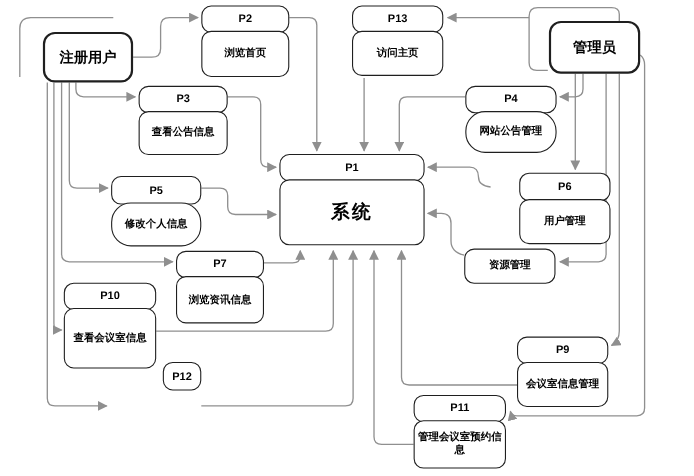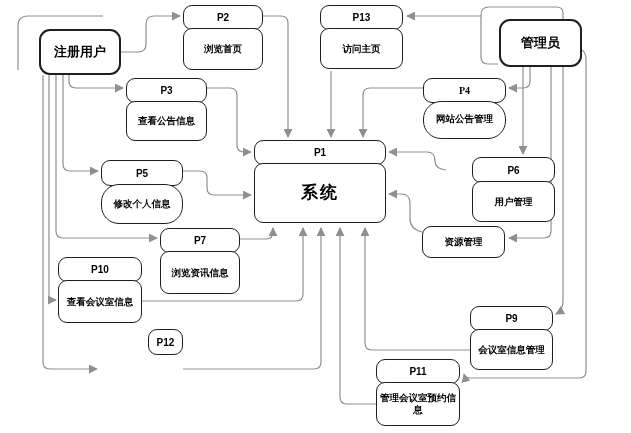--- a/index.html
+++ b/index.html
@@ -78,21 +78,21 @@
     <div class="bd" style="height:42px;">浏览首页</div>
   </div>
   <div class="proc" style="left:320px;top:5px;width:83px;">
     <div class="hd" style="height:25px;">P13</div>
     <div class="bd" style="height:41px;">访问主页</div>
   </div>
   <div class="proc" style="left:126px;top:78px;width:81px;">
     <div class="hd" style="height:25px;">P3</div>
     <div class="bd" style="height:40px;">查看公告信息</div>
   </div>
-  <div class="proc" style="left:423px;top:78px;width:83px;font-family:Liberation Serif, serif;">
+  <div class="proc" style="left:423px;top:78px;width:83px;">
     <div class="hd" style="height:25px;">P4</div>
     <div class="bd" style="height:38px;border-radius:18px;">网站公告管理</div>
   </div>
   <div class="proc" style="left:254px;top:140px;width:132px;">
     <div class="hd" style="height:25px;">P1</div>
     <div class="bd big" style="height:60px;">系统</div>
   </div>
   <div class="proc" style="left:101px;top:160px;width:82px;">
     <div class="hd" style="height:26px;">P5</div>
     <div class="bd" style="height:40px;border-radius:18px;">修改个人信息</div>
@@ -103,21 +103,21 @@
   </div>
   <div class="proc" style="left:160px;top:228px;width:80px;">
     <div class="hd" style="height:25px;">P7</div>
     <div class="bd" style="height:43px;">浏览资讯信息</div>
   </div>
   <div class="proc" style="left:422px;top:228px;width:83px;">
     <div class="bd" style="height:32px;">资源管理</div>
   </div>
   <div class="proc" style="left:58px;top:257px;width:84px;">
     <div class="hd" style="height:25px;">P10</div>
-    <div class="bd" style="height:43px;">查看会议室信息</div>
+    <div class="bd" style="height:55px;">查看会议室信息</div>
   </div>
   <div class="proc" style="left:470px;top:306px;width:83px;">
     <div class="hd" style="height:25px;">P9</div>
     <div class="bd" style="height:41px;">会议室信息管理</div>
   </div>
   <div class="proc" style="left:100px;top:329px;width:83px;">
     <div class="hd" style="height:26px;margin-left:48px;">P12</div>
   </div>
   <div class="proc" style="left:376px;top:359px;width:84px;">
     <div class="hd" style="height:25px;">P11</div>

